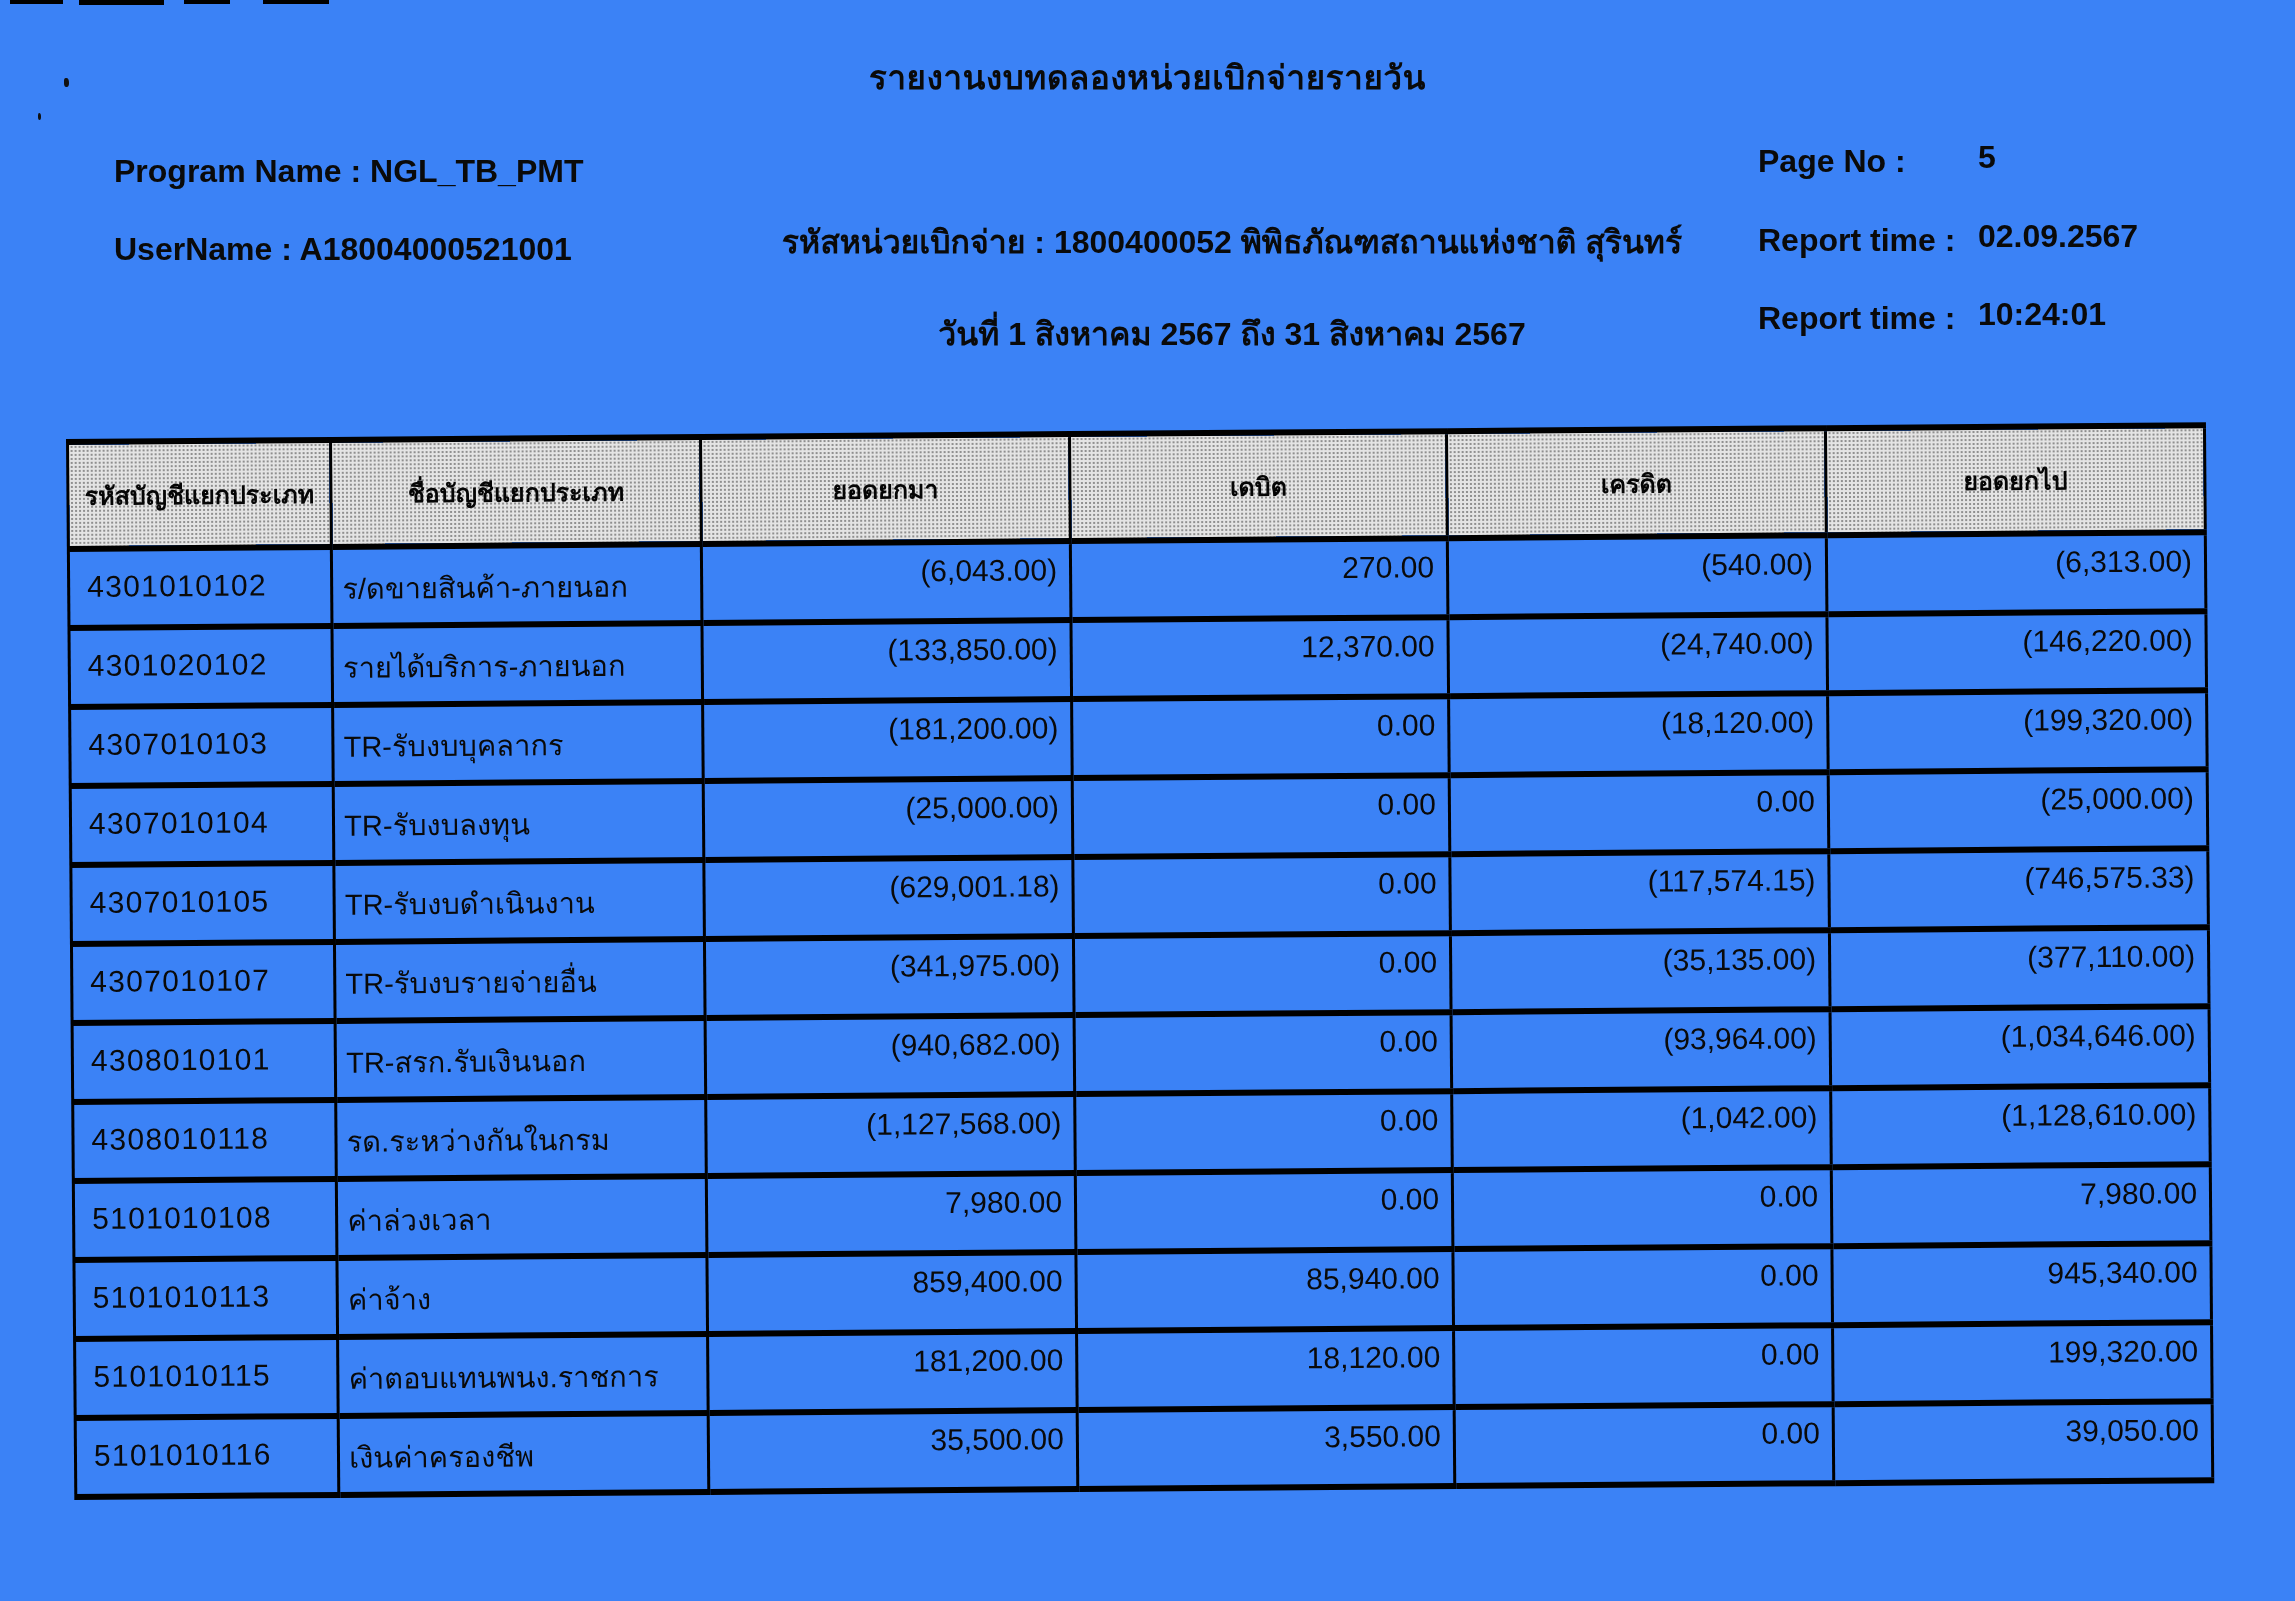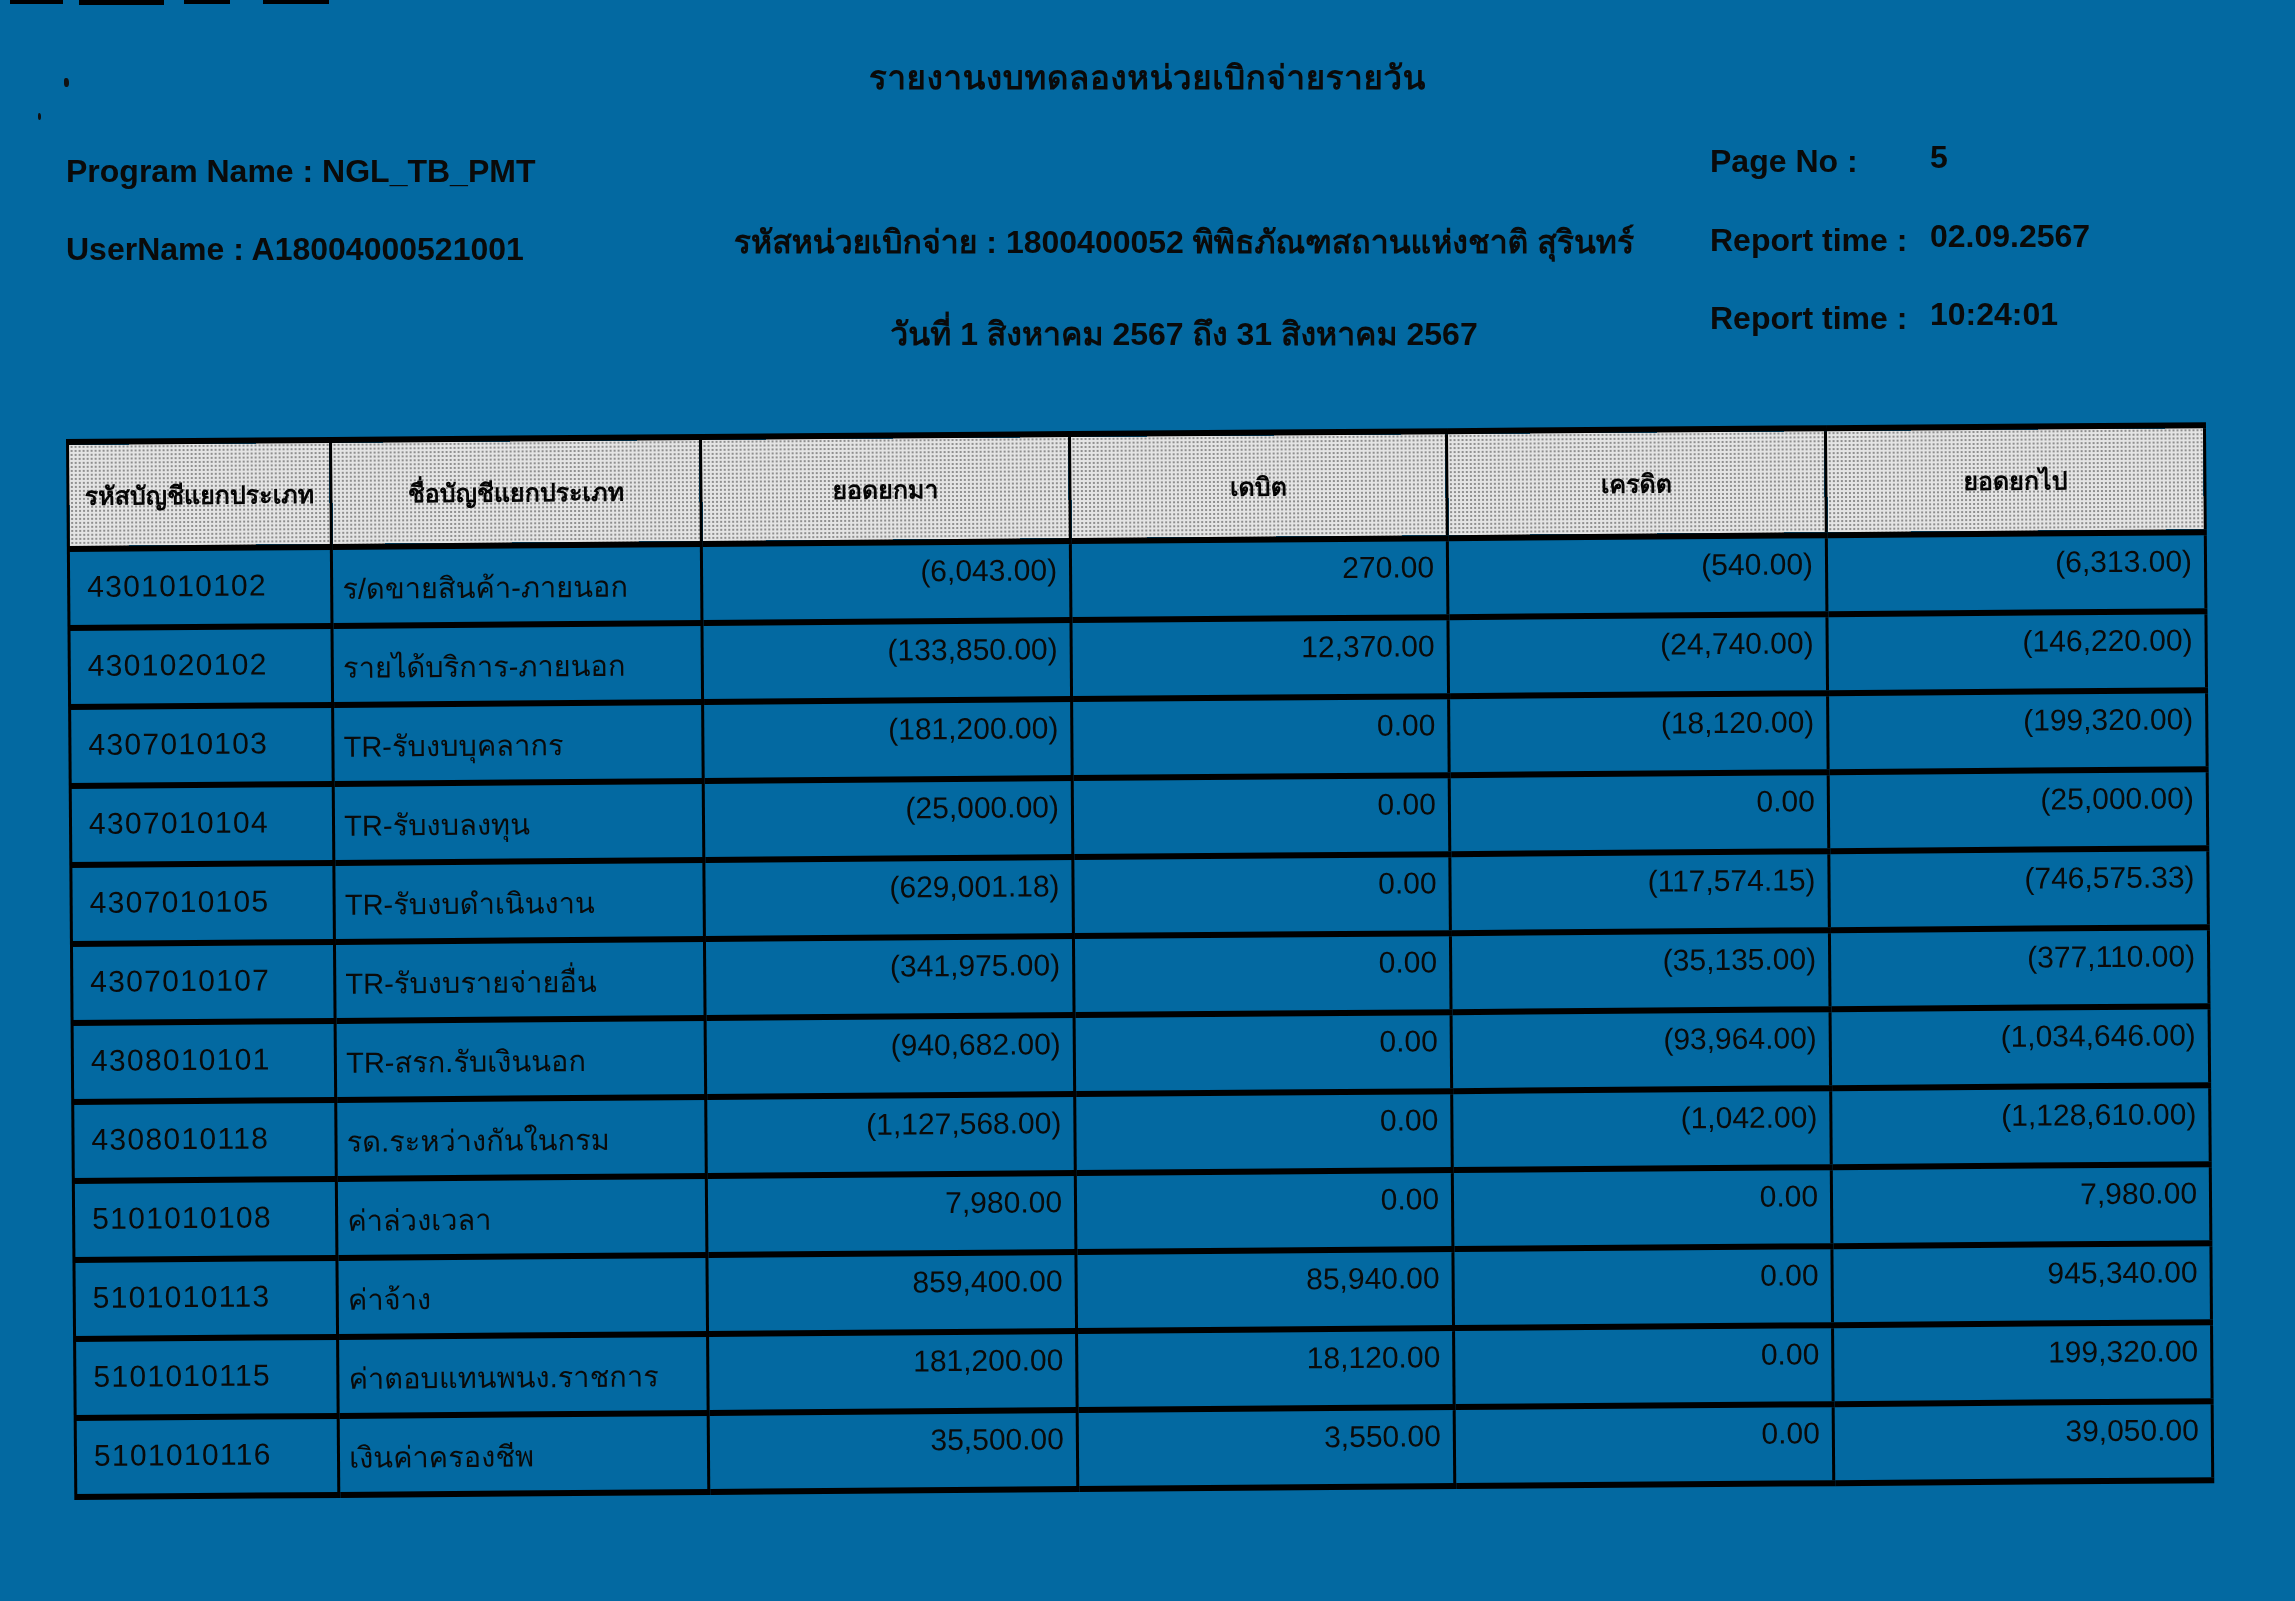--- a/index.html
+++ b/index.html
@@ -1,25 +1,25 @@
 <!DOCTYPE html>
 <html style="font-size:10.5px"><head>
 <meta charset="utf-8">
 <style>
   html, body { margin: 0; padding: 0; background: #ffffff; }
   .page {
     position: relative;
     width: 2295px;
     height: 1602px;
-    background: #0369a1;
+    background: #3b82f6;
     color: #0a0a0a;
     font-family: "Liberation Sans", "DejaVu Sans", sans-serif;
     overflow: hidden;
   }
-  .pos { position: absolute; white-space: nowrap; }
+  .pos { position: absolute; white-space: nowrap; margin-left: 48px; }
   .doc-title {
     position: absolute;
     top: 51px; left: 0; width: 100%;
     text-align: center;
     font-size: 33px;
     font-weight: 700;
     letter-spacing: 0.7px;
   }
   .meta { font-size: 32px; font-weight: 600; }
   .meta-center {

